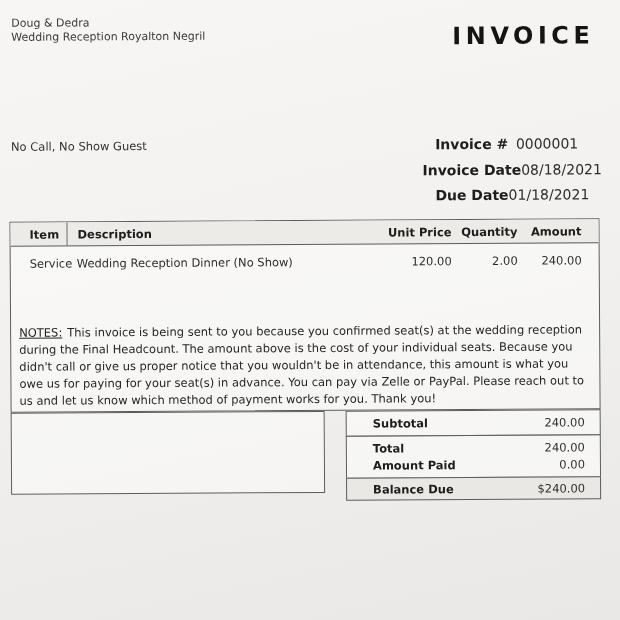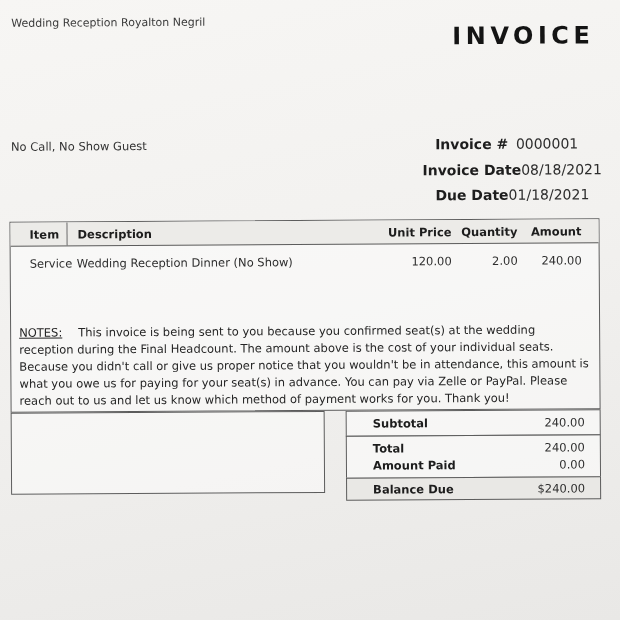--- a/index.html
+++ b/index.html
@@ -60,21 +60,21 @@
   .c-qty    { width: 66px; justify-content: flex-end; }
   .c-amount { width: 81px; padding-right: 17px; justify-content: flex-end; }
   .trow {
     display: flex; font-size: 11.5px; color: #2e2e2e;
     padding-top: 8px; height: 18px;
   }
   .notes {
     position: absolute; left: 8px; right: 8px; bottom: 2px;
     font-size: 11.5px; line-height: 17px; color: #252525;
   }
-  .notes-label { text-decoration: underline; margin-right: 16px; }
+  .notes-label { text-decoration: underline; margin-right: 5px; }
   
   .box-left {
     position: absolute; left: 10px; top: 411px; width: 314px; height: 82px;
     border: 1px solid #5c5c5c; box-sizing: border-box;
     background: rgba(255,255,255,0.45);
   }
   .summary { position: absolute; left: 345px; top: 411px; width: 255px; }
   .srow, .sgroup {
     border: 1px solid #5c5c5c; box-sizing: border-box;
     background: rgba(255,255,255,0.5);
@@ -93,20 +93,21 @@
   .srow.balance { height: 23px; background: #e9e8e5; }
   .s-label { font-weight: bold; color: #1d1d1d; }
   .s-value { color: #2e2e2e; }
 </style>
 </head>
 <body>
 
 <div class="sheet">
 
   <div class="from-block">
+    <div>Doug &amp; Dedra</div>
     <div>Wedding Reception Royalton Negril</div>
   </div>
 
   <div class="invoice-title">INVOICE</div>
 
   <div class="bill-to">No Call, No Show Guest</div>
 
   <div class="meta-block">
     <div class="meta-row">
       <span class="meta-label">Invoice #</span>

